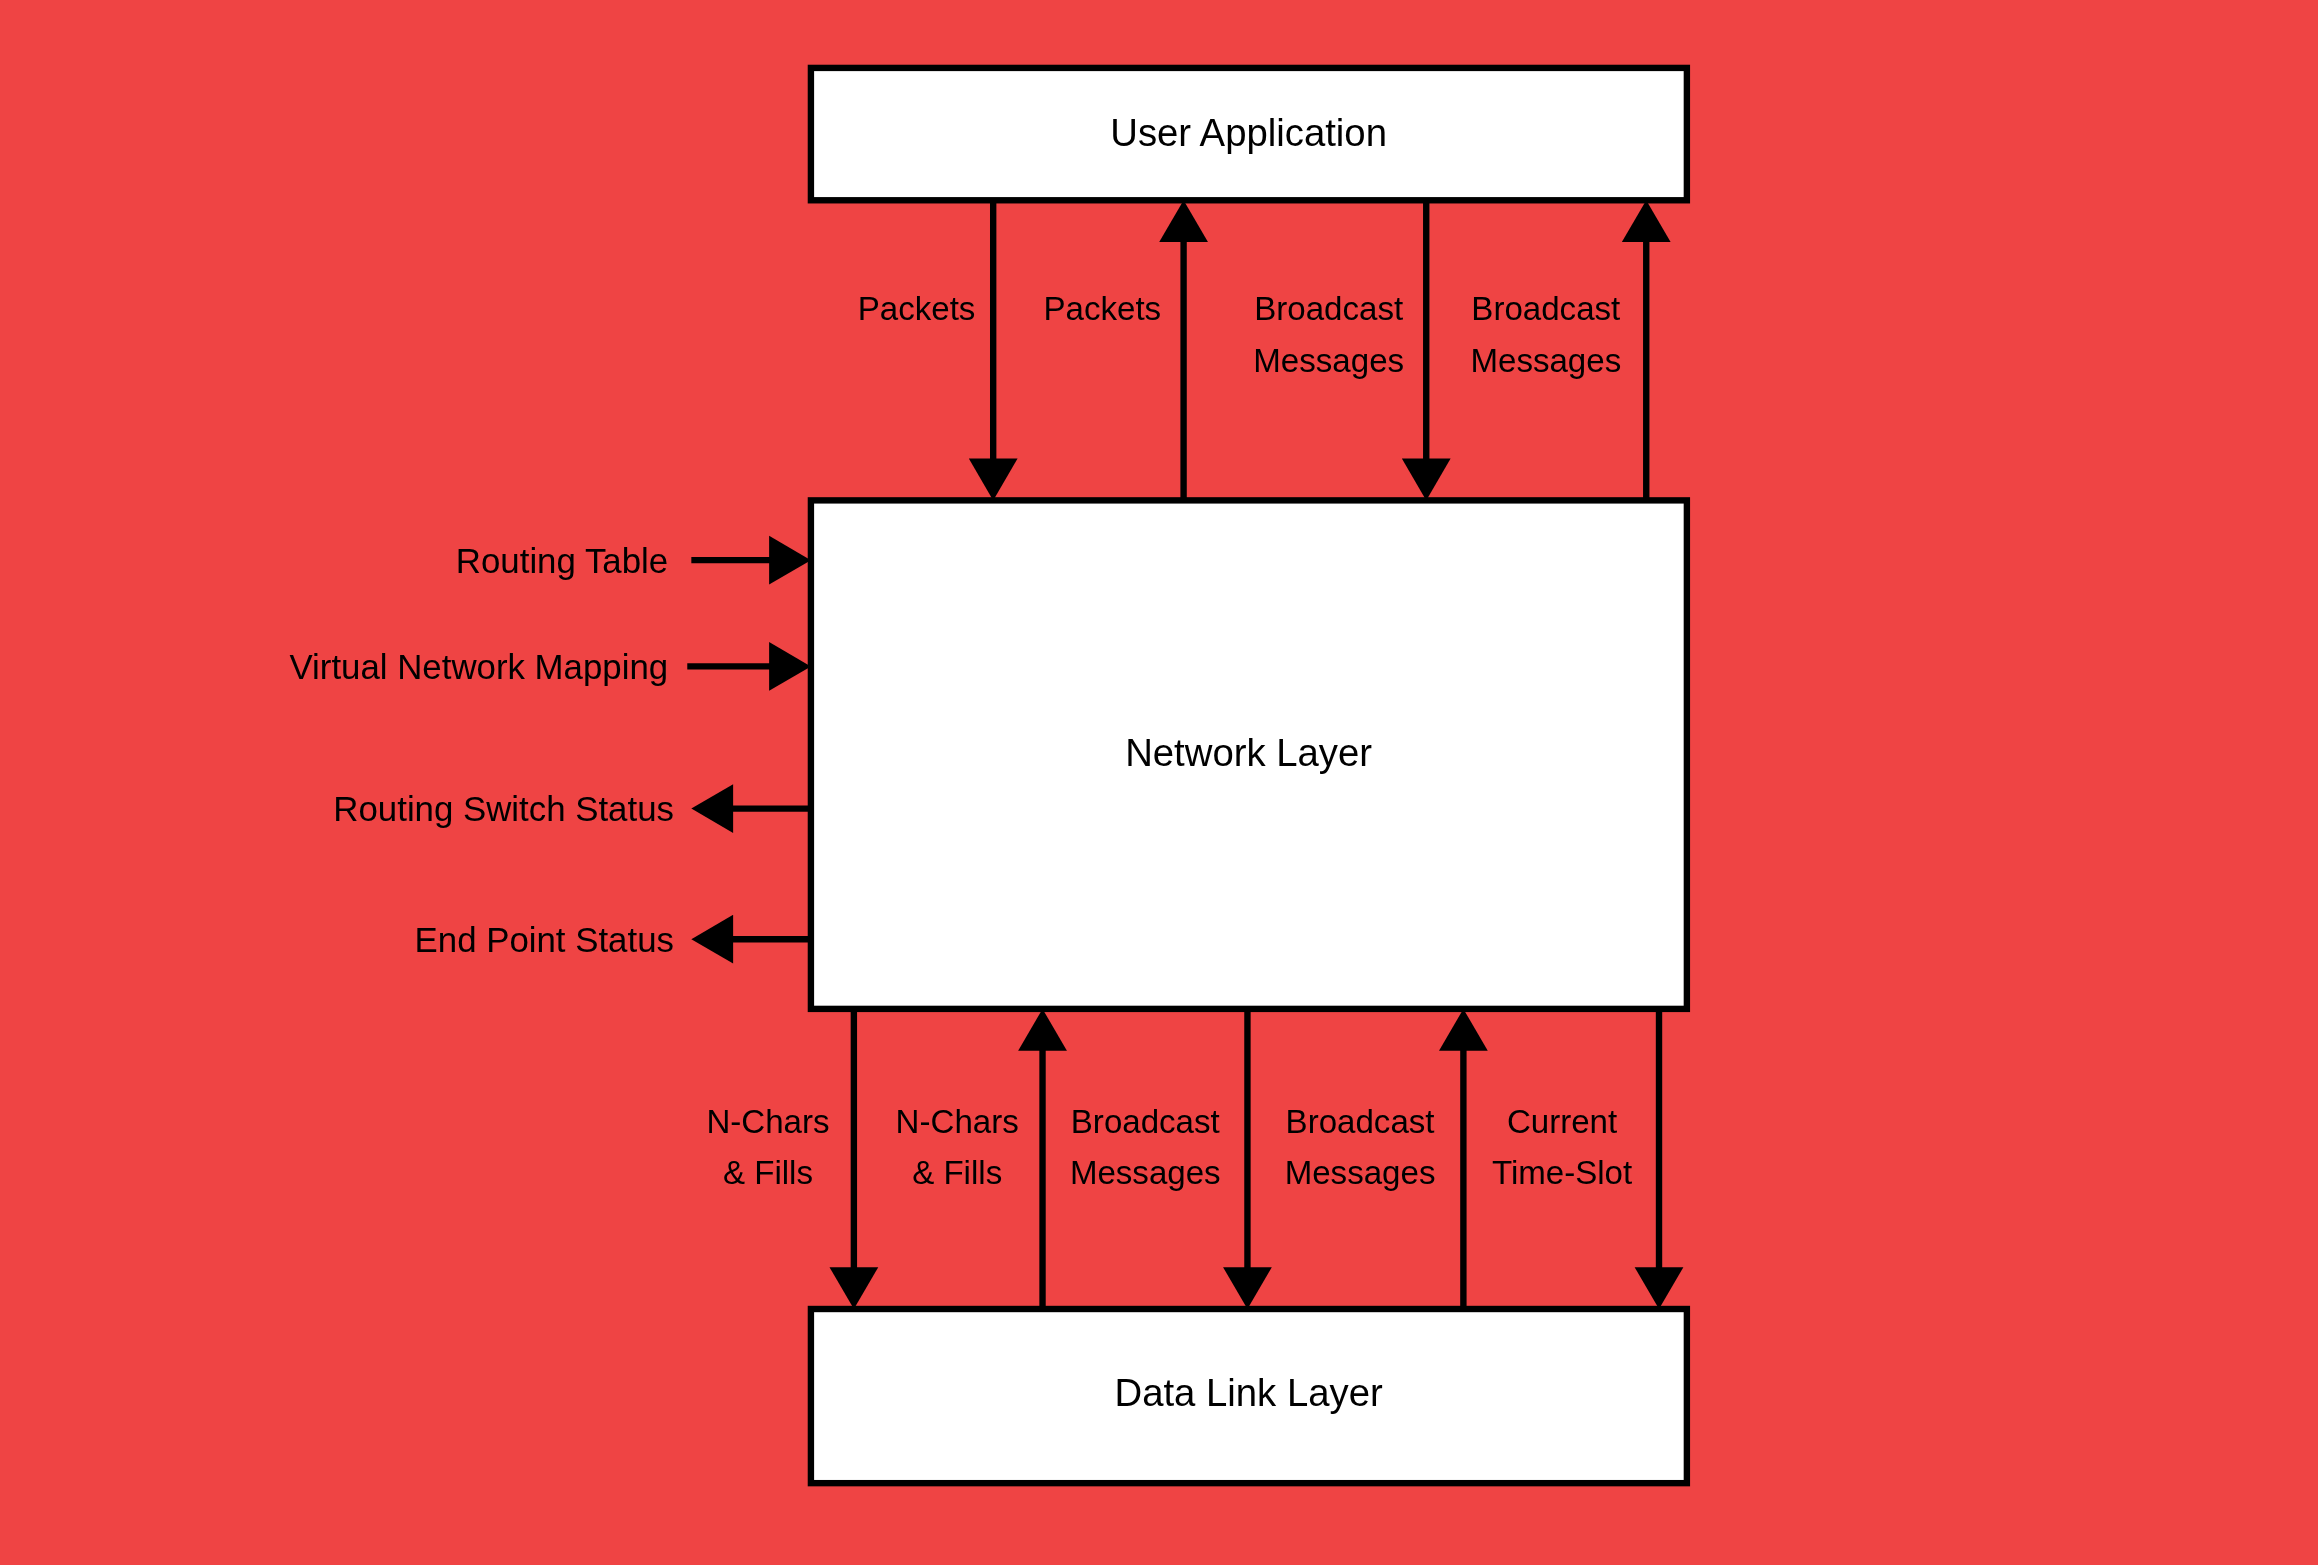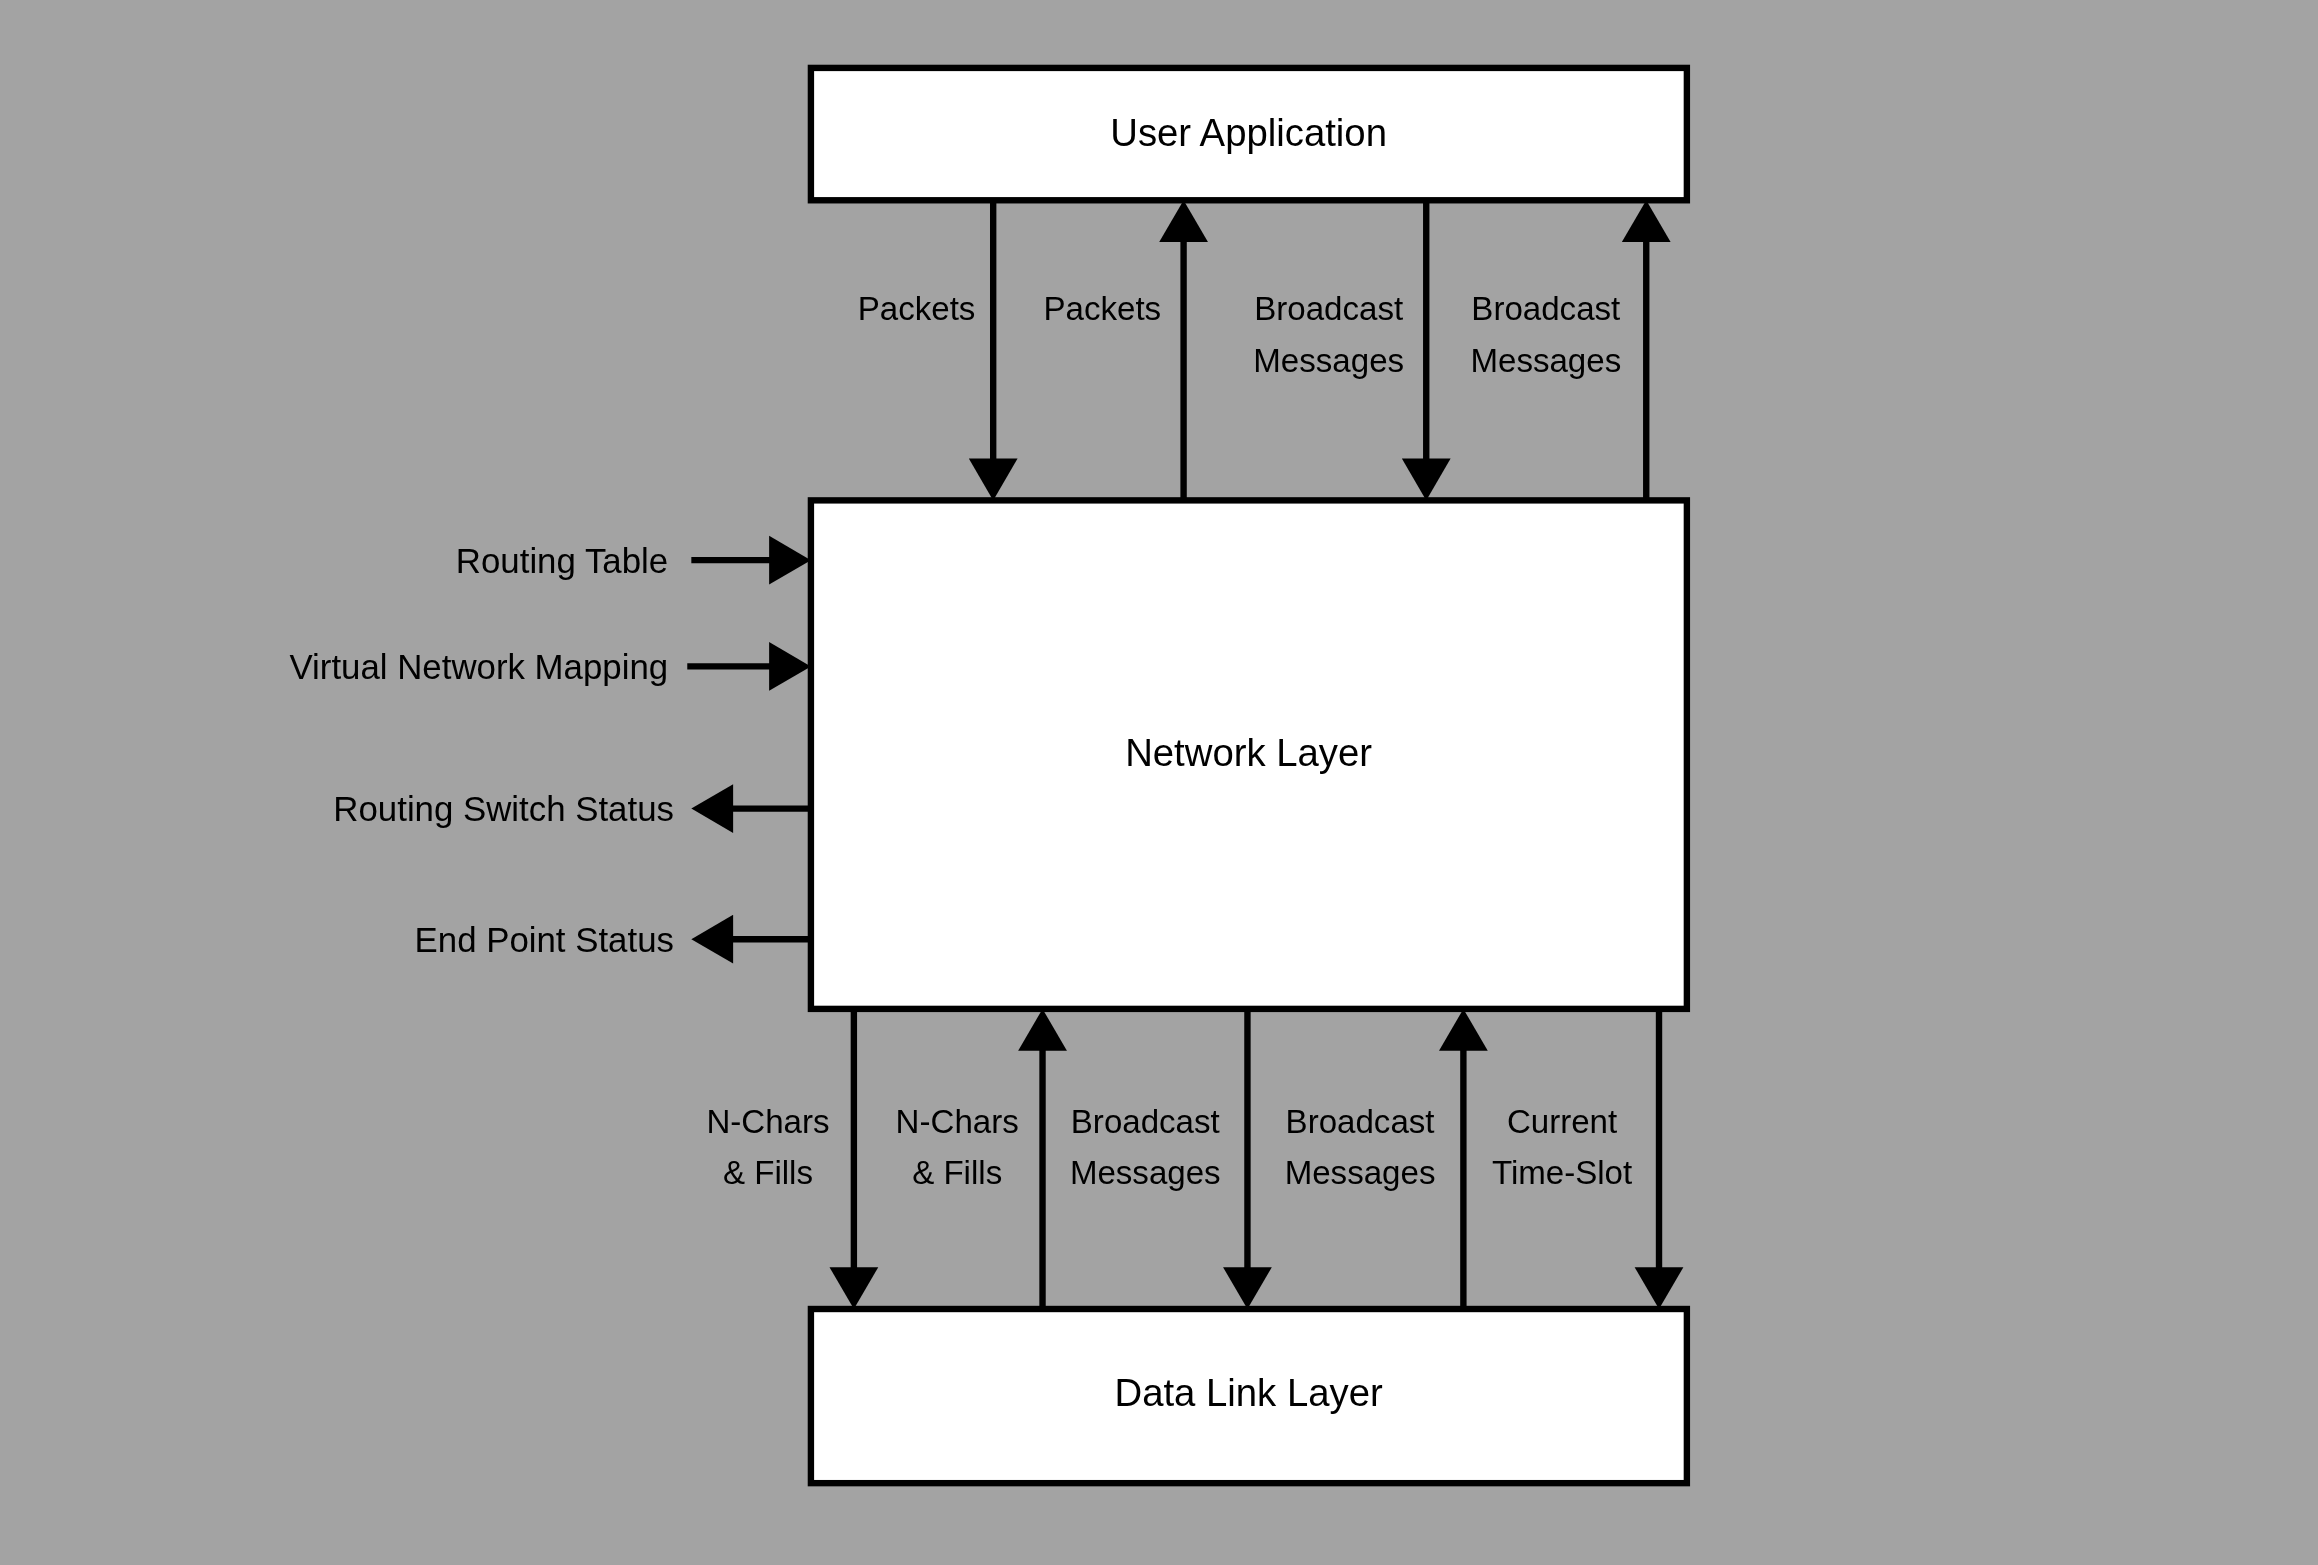--- a/index.html
+++ b/index.html
@@ -10,21 +10,21 @@
   body {
     width: 2319px;
     height: 1565px;
     overflow: hidden;
     font-family: "Liberation Sans", sans-serif;
   }
   #diagram-root {
     position: relative;
     width: 2319px;
     height: 1565px;
-    background: #a3a3a3;
+    background: #ef4444;
   }
   svg#diagram-svg {
     position: absolute;
     top: 0;
     left: 0;
     width: 2319px;
     height: 1565px;
     display: block;
   }
   .box-rect {

